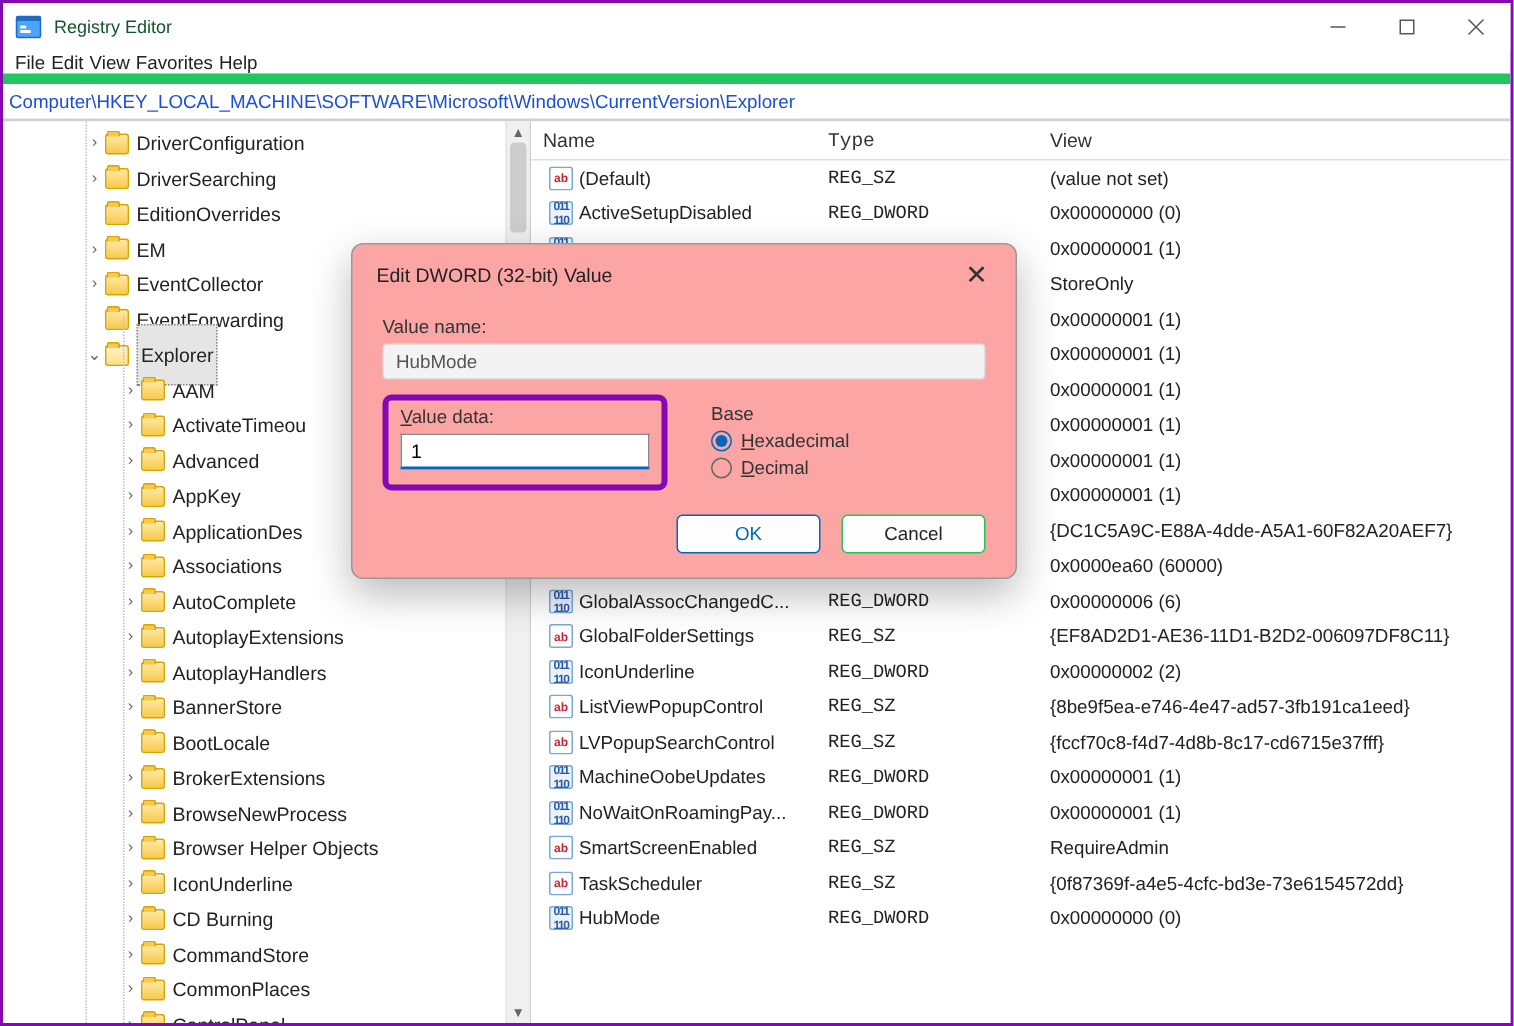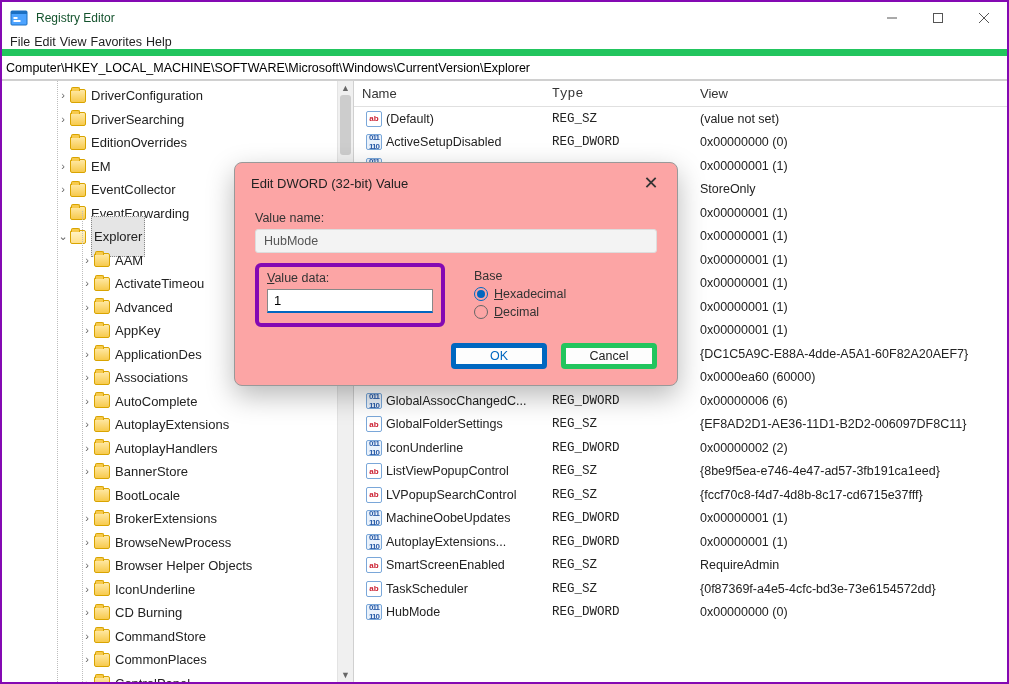--- a/index.html
+++ b/index.html
@@ -12,21 +12,21 @@
 .win-controls { margin-left:auto; display:flex; }
 .win-controls .btn { width:46px; height:32px; display:flex; align-items:center; justify-content:center; color:#555; }
 .win-controls .btn svg { stroke:#555; }
 
 
 .menubar { height:22px; display:flex; align-items:center; padding:0 8px; gap:4px; border-bottom:7px solid #22c55e; }
 .menubar span { font-size:12.5px; color:#222; cursor:default; }
 
 
 .addressbar { height:24px; display:flex; align-items:center; padding:0 4px; border-bottom:1px solid #d0d0d0; }
-.addressbar span { font-size:12.5px; color:#000000; }
+.addressbar span { font-size:12.5px; color:#1d4ed8; }
 
 
 .main { display:flex; height:calc(684px - 32px - 22px - 24px - 4px); border-top:1px solid #d0d0d0; }
 .tree-pane { width:352px; border-right:1px solid #d0d0d0; overflow:hidden; background:#fff; position:relative; }
 .tree-pane::before { content:""; position:absolute; left:55px; top:0; bottom:0; border-left:1px dotted #bdbdbd; }
 .tree-pane::after { content:""; position:absolute; left:80px; top:130px; bottom:0; border-left:1px dotted #bdbdbd; }
 .list-pane { flex:1; overflow:hidden; background:#fff; }
 
 
 .tree { padding:3px 0 0 0; font-size:13px; color:#222; }
@@ -64,21 +64,21 @@
 .dlg-row { display:flex; gap:29px; align-items:flex-start; }
 .value-data-group { border:4px solid #8409b3; border-radius:6px; padding:4px 8px 10px 8px; width:190px; }
 .value-data-group .dlg-label { margin-top:0; }
 .value-data-input { width:100%; height:24px; border:1px solid #888; border-bottom:2px solid #0067c0; padding:2px 6px; font-size:13px; background:#fff; }
 .base-group { padding-top:2px; }
 .radio-row { display:flex; align-items:center; gap:6px; margin:4px 0;text-align:right; }
 .radio { width:14px; height:14px; border:1px solid #666; border-radius:50%; display:inline-flex; align-items:center; justify-content:center; }
 .radio.checked { border-color:#0067c0; }
 .radio.checked::after { content:""; width:8px; height:8px; background:#0067c0; border-radius:50%; }
 .dialog-buttons { display:flex; justify-content:flex-end; gap:14px; margin-top:16px; }
-.dialog-buttons button { width:96px; height:26px; border:5px solid #22c55e; border-radius:4px; background:#fdfdfd; font-size:12.5px; color:#222; }
+.dialog-buttons button { width:96px; height:26px; border:1px solid #22c55e; border-radius:4px; background:#fdfdfd; font-size:12.5px; color:#222; }
 .dialog-buttons button.primary { border-color:#0067c0; color:#0067c0; }
 
 .scrollbar-v { position:absolute; right:0; top:0; bottom:0; width:16px; background:#f0f0f0; border-left:1px solid #e3e3e3; }
 .scrollbar-v .thumb { position:absolute; left:2px; right:2px; top:14px; height:60px; background:#cdcdcd; border-radius:3px; }
 .scrollbar-v .arrow { position:absolute; left:0; right:0; height:14px; display:flex; align-items:center; justify-content:center; color:#666; font-size:9px; }
 .scrollbar-v .arrow.up { top:0; }
 .scrollbar-v .arrow.down { bottom:0; }
 u.access { text-decoration:underline; }
 </style>
 </head>
@@ -413,21 +413,21 @@
     <div class="cell col-name" style="display:flex;align-items:center">
             <span class="value-icon bin">011<br>110</span>
             <span>MachineOobeUpdates</span>
           </div>
     <div class="cell col-type">REG_DWORD</div>
     <div class="cell col-data">0x00000001 (1)</div>
   </div>
         <div class="list-row">
     <div class="cell col-name" style="display:flex;align-items:center">
             <span class="value-icon bin">011<br>110</span>
-            <span>AutoplayExtensions...</span>
+            <span>NoWaitOnRoamingPay...</span>
           </div>
     <div class="cell col-type">REG_DWORD</div>
     <div class="cell col-data">0x00000001 (1)</div>
   </div>
         <div class="list-row">
     <div class="cell col-name" style="display:flex;align-items:center">
             <span class="value-icon str">ab</span>
             <span>SmartScreenEnabled</span>
           </div>
     <div class="cell col-type">REG_SZ</div>

